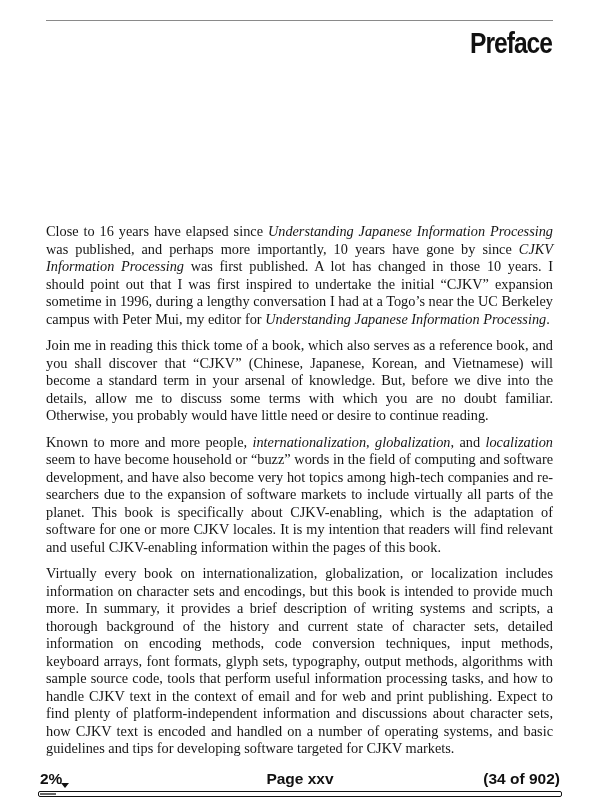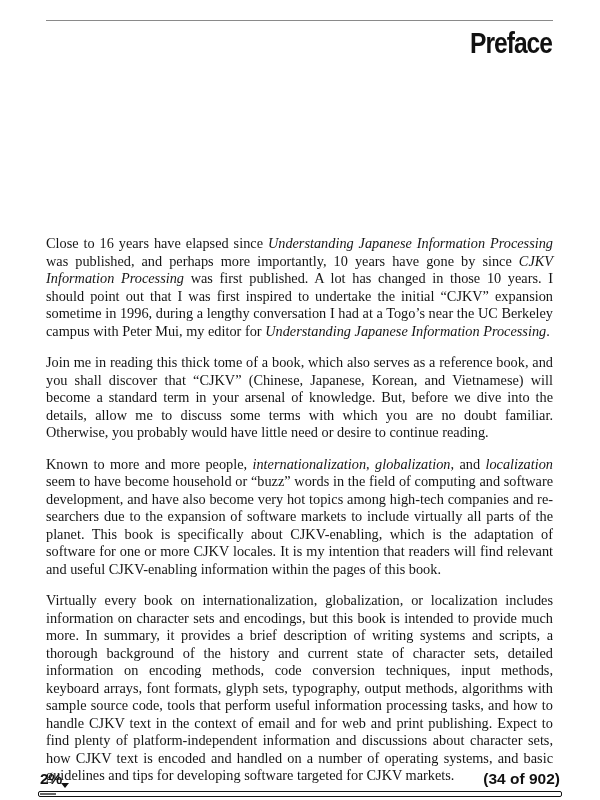--- a/index.html
+++ b/index.html
@@ -42,21 +42,21 @@
       top: 221px;
       width: 507px;
       font-family: "Liberation Serif", serif;
       font-size: 14.3px;
       line-height: 17.5px;
       text-align: justify;
       hyphens: auto;
       color: #151515;
     }
     .content p {
-      margin: 14px 0 9px 0;
+      margin: 2px 0 9px 0;
     }
     .content em {
       font-style: italic;
     }
     .footer {
       position: absolute;
       left: 38px;
       top: 770px;
       width: 524px;
       height: 20px;
@@ -119,17 +119,18 @@
 <div class="content">
   <p><span>Close to 16 years have elapsed since </span><em>Understanding Japanese Information Processing</em><span> was published, and perhaps more importantly, 10 years have gone by since </span><em>CJKV Information Processing</em><span> was first published. A lot has changed in those 10 years. I should point out that I was first inspired to undertake the initial “CJKV” expansion sometime in 1996, during a lengthy conversation I had at a Togo’s near the UC Berkeley campus with Peter Mui, my editor for </span><em>Understanding Japanese Information Processing</em><span>.</span></p>
   <p><span>Join me in reading this thick tome of a book, which also serves as a reference book, and you shall discover that “CJKV” (Chinese, Japanese, Korean, and Vietnamese) will become a standard term in your arsenal of knowledge. But, before we dive into the details, allow me to discuss some terms with which you are no doubt familiar. Otherwise, you probably would have little need or desire to continue reading.</span></p>
   <p><span>Known to more and more people, </span><em>internationalization</em><span>, </span><em>globalization</em><span>, and </span><em>localization</em><span> seem to have become household or “buzz” words in the field of computing and software development, and have also become very hot topics among high-tech companies and re­searchers due to the expansion of software markets to include virtually all parts of the planet. This book is specifically about CJKV-enabling, which is the adaptation of software for one or more CJKV locales. It is my intention that readers will find relevant and useful CJKV-enabling information within the pages of this book.</span></p>
   <p><span>Virtually every book on internationalization, globalization, or localization includes infor­mation on character sets and encodings, but this book is intended to provide much more. In summary, it provides a brief description of writing systems and scripts, a thorough background of the history and current state of character sets, detailed information on encoding methods, code conversion techniques, input methods, keyboard arrays, font formats, glyph sets, typography, output methods, algorithms with sample source code, tools that perform useful information processing tasks, and how to handle CJKV text in the context of email and for web and print publishing. Expect to find plenty of platform-independent information and discussions about character sets, how CJKV text is encoded and handled on a number of operating systems, and basic guidelines and tips for develop­ing software targeted for CJKV markets.</span></p>
 </div>
 
 <div class="footer">
   <span class="pct">2%</span>
   <span class="pct-marker"></span>
+  <span class="page-label">Page xxv</span>
   <span class="page-count">(34 of 902)</span>
 </div>
 <div class="progress">
   <div class="progress-fill" style="width: 16px;"></div>
 </div>
 
 </body></html>

